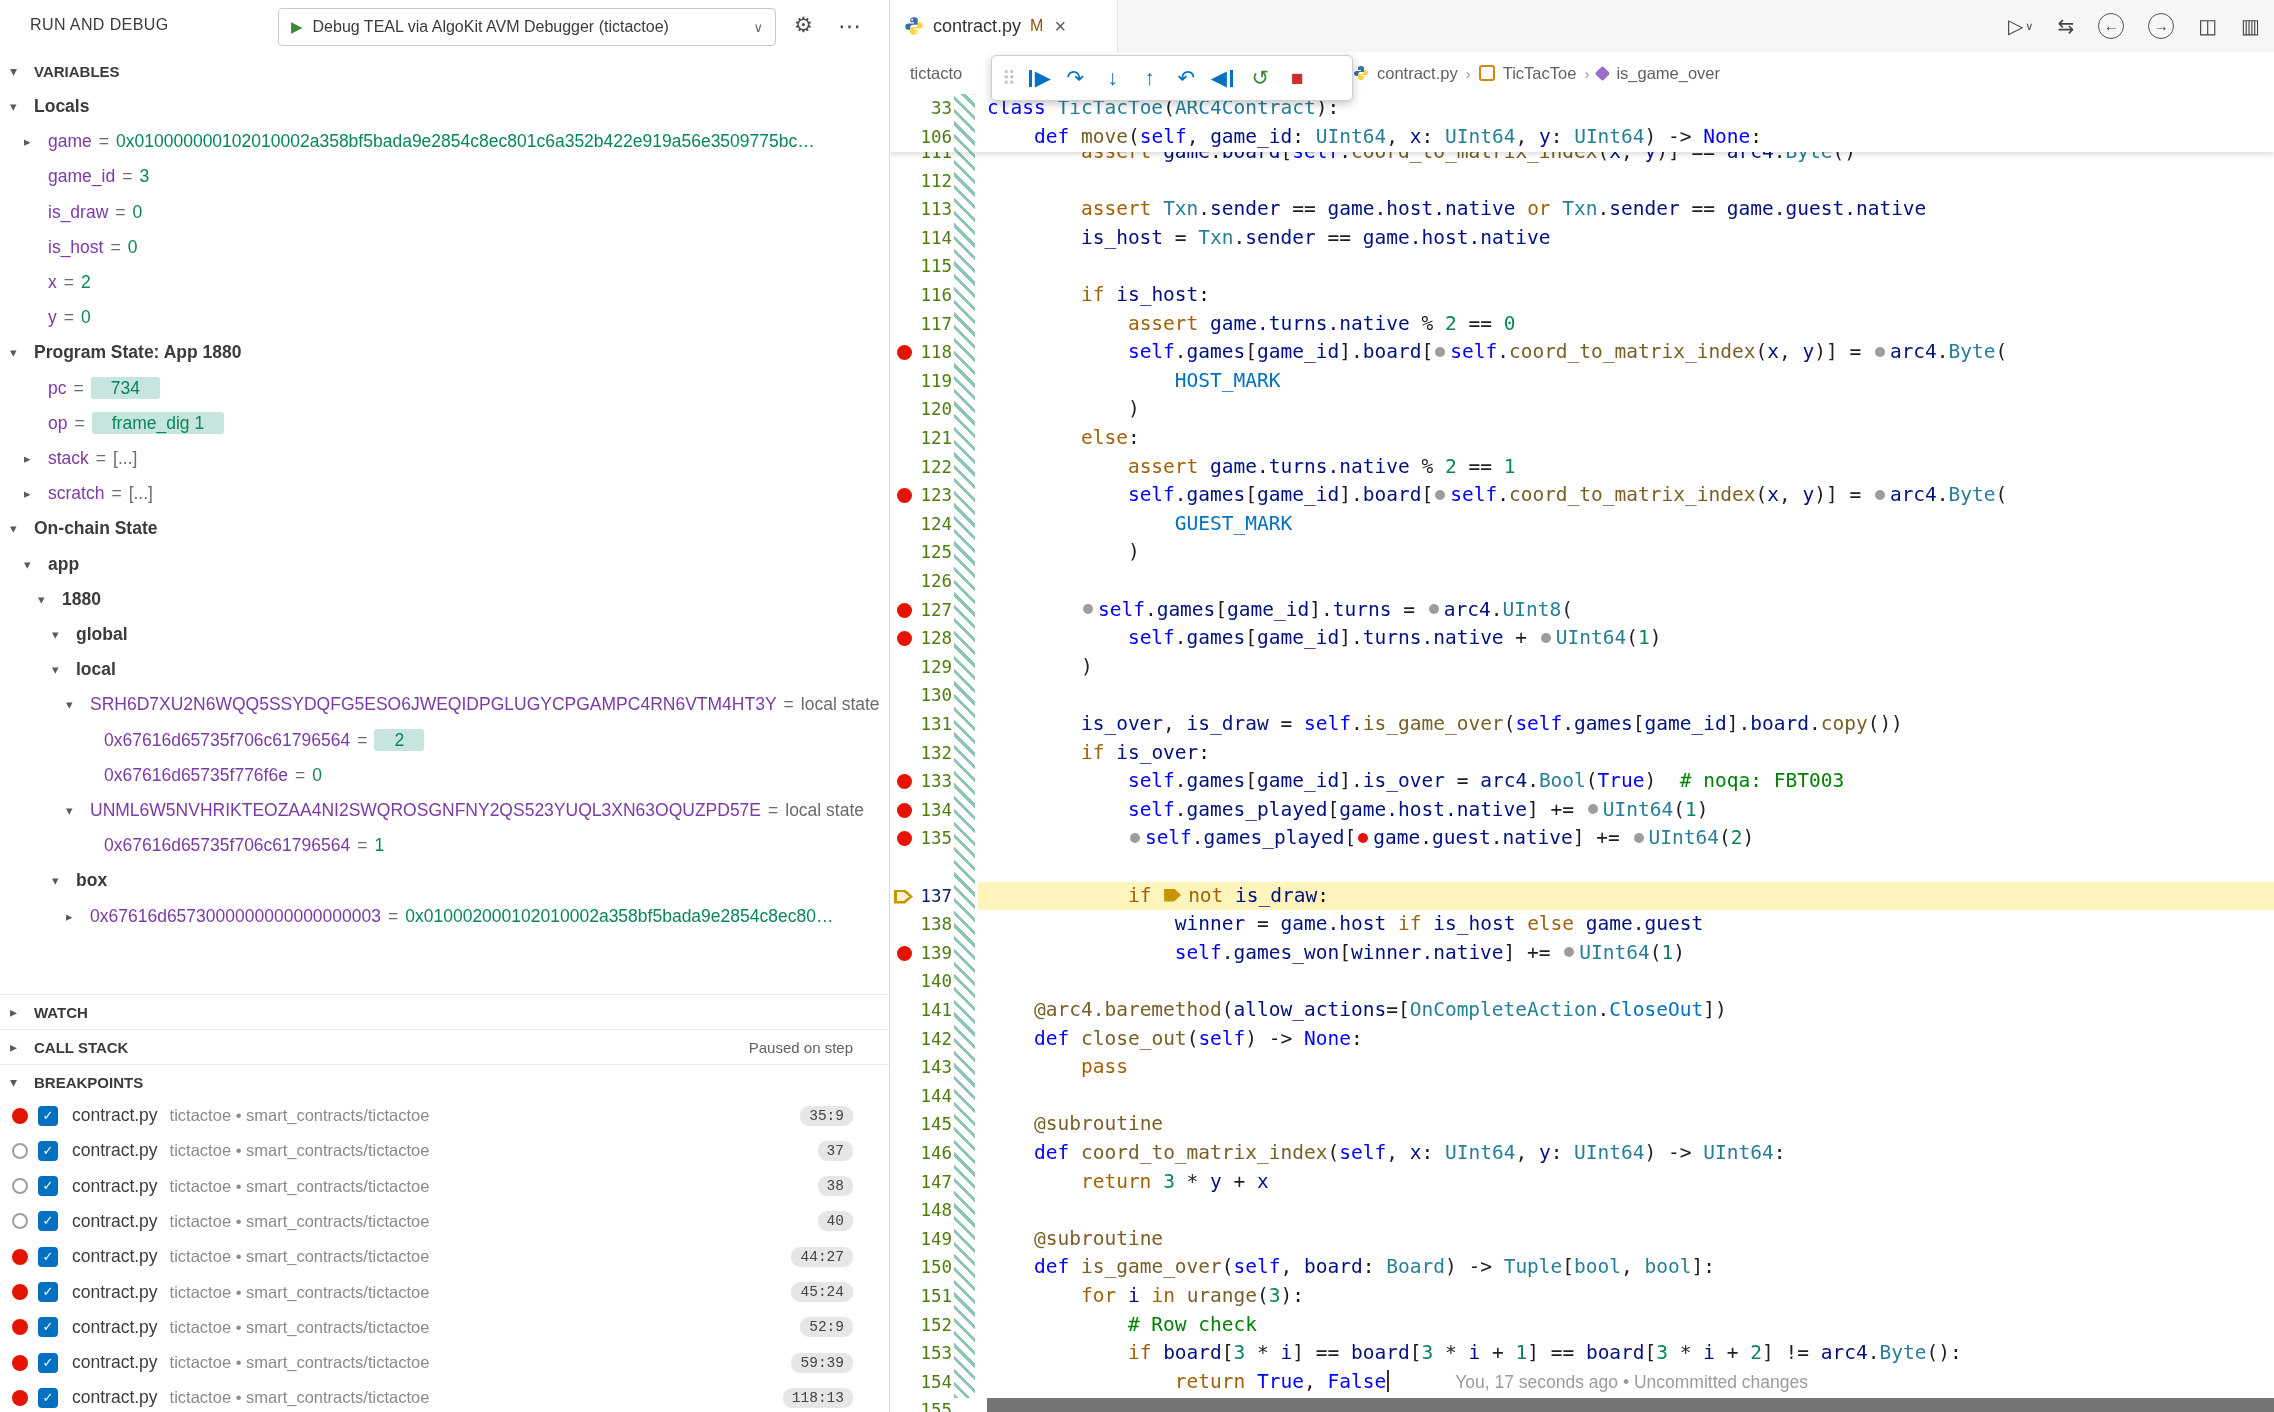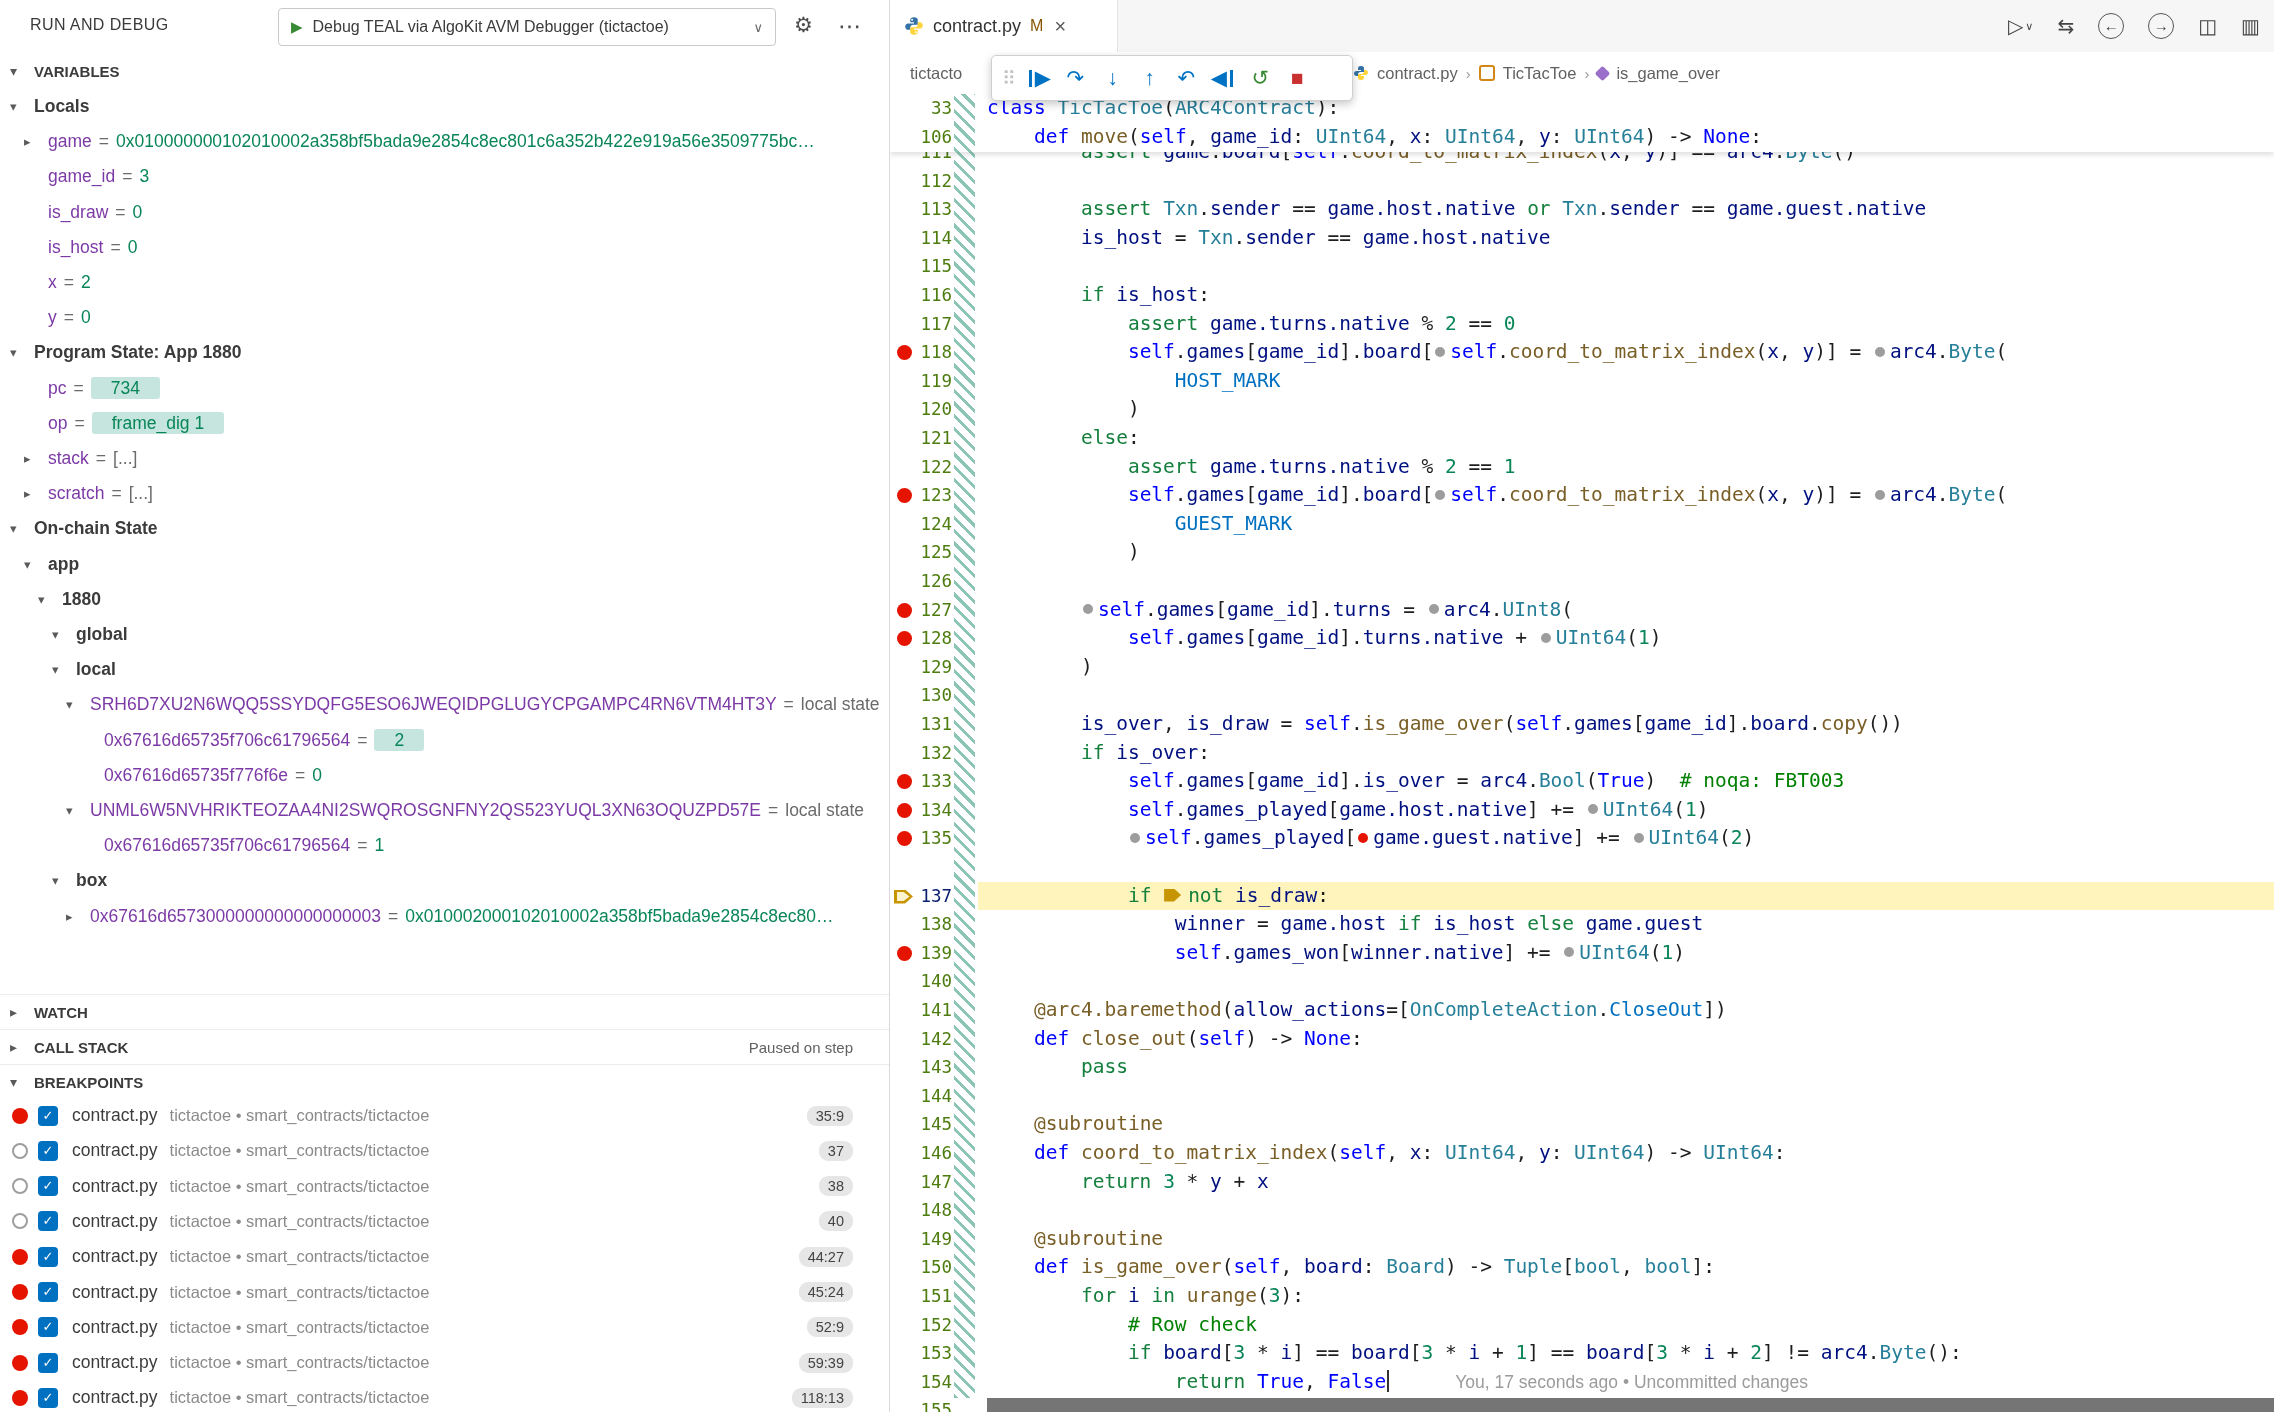--- a/index.html
+++ b/index.html
@@ -33,21 +33,21 @@
   .vval.muted{color:#6b6b6b;}
   .vhl{background:#c5e5de;border-radius:3px;padding:1px 20px;}
 
   .bplist{position:absolute;left:0;right:0;}
   .bprow{position:absolute;left:0;right:0;height:35px;display:flex;align-items:center;white-space:nowrap;overflow:hidden;}
   .bpdot{width:16px;height:16px;border-radius:50%;background:#e51400;margin:0 10px 0 12px;flex:none;}
   .bpdot.off{background:transparent;border:2px solid #9e9e9e;box-sizing:border-box;}
   .cb{width:20px;height:20px;border-radius:4px;background:#0070c0;color:#fff;font-size:13px;line-height:20px;text-align:center;margin-right:14px;flex:none;}
   .bpfile{font-size:17.5px;color:#3c3c3c;margin-right:12px;}
   .bppath{font-size:16.5px;color:#8a8a8a;flex:1;overflow:hidden;text-overflow:ellipsis;}
-  .bpbadge{background:#e6e6e6;border-radius:9px;padding:2px 9px;font-size:14.5px;color:#444;margin-right:36px;flex:none;}
+  .bpbadge{background:#e6e6e6;border-radius:9px;padding:2px 9px;font-size:14.5px;color:#444;margin-right:36px;flex:none;font-family:Liberation Mono, monospace;}
 
   
   .editor{position:relative;flex:1;height:100%;background:#fff;overflow:hidden;}
   .tabbar{position:absolute;top:0;left:0;right:0;height:52px;background:#f6f6f6;}
   .tab{position:absolute;left:0;top:0;width:228px;height:52px;background:#fff;border-right:1px solid #e3e3e3;display:flex;align-items:center;padding:0 14px;box-sizing:border-box;gap:9px;}
   .tab .t-title{font-size:18px;color:#333;}
   .tab .t-mod{font-size:16px;color:#895503;}
   .tab .t-close{font-size:20px;color:#5a5a5a;margin-left:2px;}
   .pyicon{width:20px;height:20px;flex:none;}
   .eactions{position:absolute;right:14px;top:0;height:52px;display:flex;align-items:center;gap:24px;}
@@ -65,21 +65,21 @@
   .codearea{position:absolute;top:94px;left:0;right:0;bottom:0;background:#fff;overflow:hidden;}
   .code-lines{position:absolute;inset:0;}
   .cline{position:absolute;left:0;right:0;height:28.6px;}
   .cline .hl{position:absolute;left:88px;right:0;top:0;bottom:0;background:rgba(255,228,80,0.38);}
   .gdot{position:absolute;left:7px;top:7px;width:15px;height:15px;border-radius:50%;background:#e51400;}
   .gmark{position:absolute;left:4px;top:8px;width:19px;height:14px;background:#c79500;clip-path:polygon(0 0,58% 0,100% 50%,58% 100%,0 100%);}
   .gmark:before{content:"";position:absolute;left:2.5px;top:2.5px;right:3.5px;bottom:2.5px;background:#fdf4cf;clip-path:polygon(0 0,55% 0,100% 50%,55% 100%,0 100%);}
   .ln{position:absolute;left:14px;width:48px;text-align:right;font-family:"DejaVu Sans Mono",monospace;font-size:17.5px;color:#4d7c0f;line-height:28.6px;}
   .ln.active{color:#0b216f;}
   .ctext{position:absolute;left:97px;top:0;white-space:pre;font-family:"DejaVu Sans Mono",monospace;font-size:19.5px;line-height:28.6px;color:#000;}
-  .tk-kc{color:#15803d}.tk-kd{color:#0000FF}.tk-fn{color:#795E26}.tk-ty{color:#267F99}
+  .tk-kc{color:#a16207}.tk-kd{color:#0000FF}.tk-fn{color:#795E26}.tk-ty{color:#267F99}
   .tk-nu{color:#098658}.tk-co{color:#008000}.tk-va{color:#001080}.tk-cn{color:#0070C1}.tk-pl{color:#1e1e1e}
   .inline-dot{display:inline-block;width:10px;height:10px;border-radius:50%;background:#9d9d9d;margin:0 5px 2px 2px;vertical-align:middle;}
   .inline-dot.red{background:#e51400;}
   .imark{display:inline-block;width:17px;height:13px;background:#c79500;clip-path:polygon(0 0,58% 0,100% 50%,58% 100%,0 100%);position:relative;margin:0 7px 2px 1px;vertical-align:middle;}
   .caret{display:inline-block;width:2px;height:22px;background:#333;vertical-align:-4px;margin-left:1px;}
   .blame{color:#9b9b9b;font-family:"Liberation Sans",sans-serif;font-size:17.5px;margin-left:66px;}
 
   .sticky{position:absolute;top:0;left:0;right:0;height:58px;background:#fff;z-index:5;box-shadow:0 3px 5px rgba(0,0,0,0.12);}
   .sticky .cline{position:absolute;height:28.6px;}
   .stripe{position:absolute;left:64px;width:21px;top:0;bottom:14px;z-index:6;background:repeating-linear-gradient(45deg,rgba(26,140,109,0.5) 0 3px,transparent 3px 9px);}

